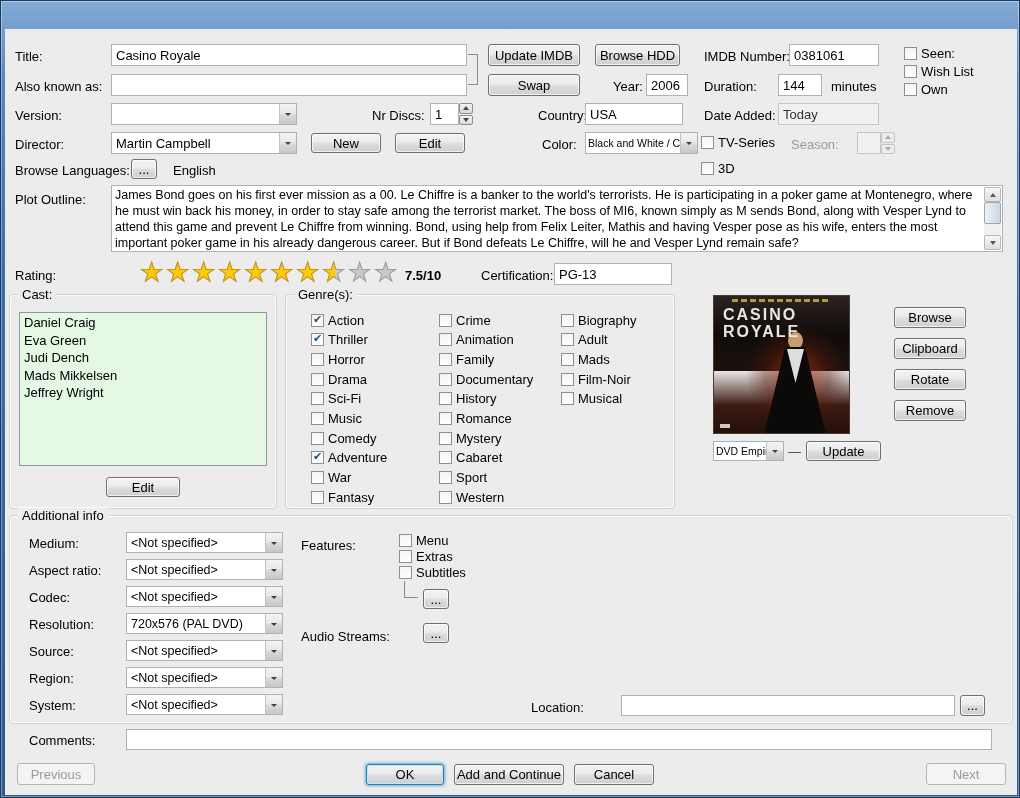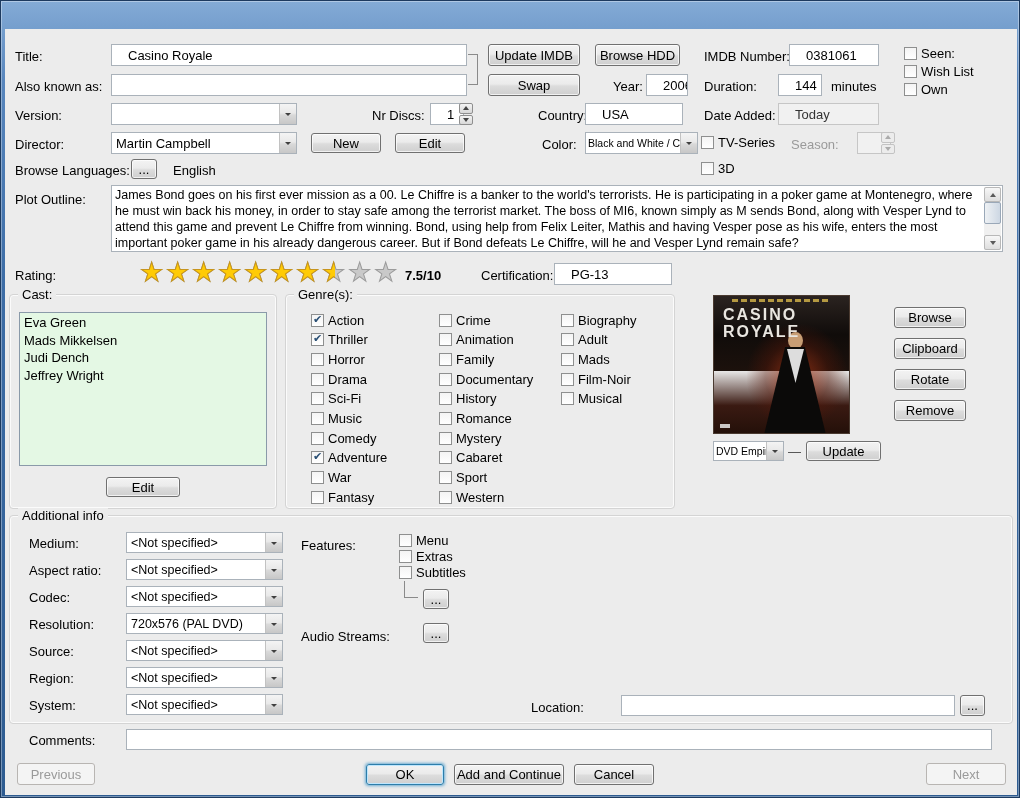--- a/index.html
+++ b/index.html
@@ -16,21 +16,21 @@
     border-radius:3px; background:linear-gradient(180deg,#f5b3a4 0%,#de6248 35%,#c02c12 60%,#e08a5e 100%);
     box-shadow:inset 0 0 0 1px rgba(255,255,255,.55); color:#fff; font-size:11px; font-weight:bold;
     display:flex; align-items:center; justify-content:center; text-shadow:0 1px 1px #5e0c02; }
 
   .body-bg { position:absolute; left:4px; top:28px; width:1012px; height:766px; background:#ececec; }
 
   .lbl { position:absolute; white-space:nowrap; font-size:13px; }
   .lbl.gray { color:#9a9a9a; }
 
   .input { position:absolute; background:#fff; border:1px solid #aab2ba; display:flex; align-items:center;
-    padding:0 16px; font-size:13px; white-space:nowrap; overflow:hidden; }
+    padding:0 4px; font-size:13px; white-space:nowrap; overflow:hidden; }
   .input.disabled { background:#f1f1f1; border-color:#c6c6c6; color:#333; }
 
   .btn { position:absolute; display:flex; align-items:center; justify-content:center; font-size:13px;
     border:1px solid #707070; border-radius:3px;
     background:linear-gradient(#f3f3f3,#ebebeb 45%,#dcdcdc 55%,#cfcfcf);
     box-shadow:inset 0 0 0 1px rgba(255,255,255,.7); white-space:nowrap; }
   .btn.disabled { border-color:#b8b5b2; background:#f4f4f4; color:#9a9a9a; box-shadow:none; }
   .btn.default { border-color:#2d7daa; box-shadow:inset 0 0 0 1px #bee6fd, 0 0 3px 1px rgba(61,149,201,.75); }
 
   .combo { position:absolute; background:#fff; border:1px solid #aab2ba; display:flex; align-items:stretch; overflow:hidden; }
@@ -249,23 +249,24 @@
       </span>
     </div>
   <span class="lbl rating-num" style="left:404px;top:267px">7.5/10</span>
   <span class="lbl" style="left:480px;top:267px">Certification:</span>
   <div class="input" style="left:553px;top:262px;width:118px;height:22px">PG-13</div>
 
   <div class="group" style="left:8px;top:293px;width:268px;height:215px">
     <span class="legend">Cast:</span>
   </div>
   <div class="castlist" style="left:18px;top:311px;width:248px;height:154px">
+      <div class="cast-item">Daniel Craig</div>
       <div class="cast-item">Eva Green</div>
+      <div class="cast-item">Judi Dench</div>
       <div class="cast-item">Mads Mikkelsen</div>
-      <div class="cast-item">Judi Dench</div>
       <div class="cast-item">Jeffrey Wright</div>
     </div>
   <div class="btn" style="left:105px;top:476px;width:74px;height:20px">Edit</div>
 
   <div class="group" style="left:284px;top:293px;width:390px;height:215px">
     <span class="legend">Genre(s):</span>
   </div>
   <div class="genre-col" style="left:310px;top:312px;width:122px">
       <div class="cb">
         <span class="box checked"></span>

